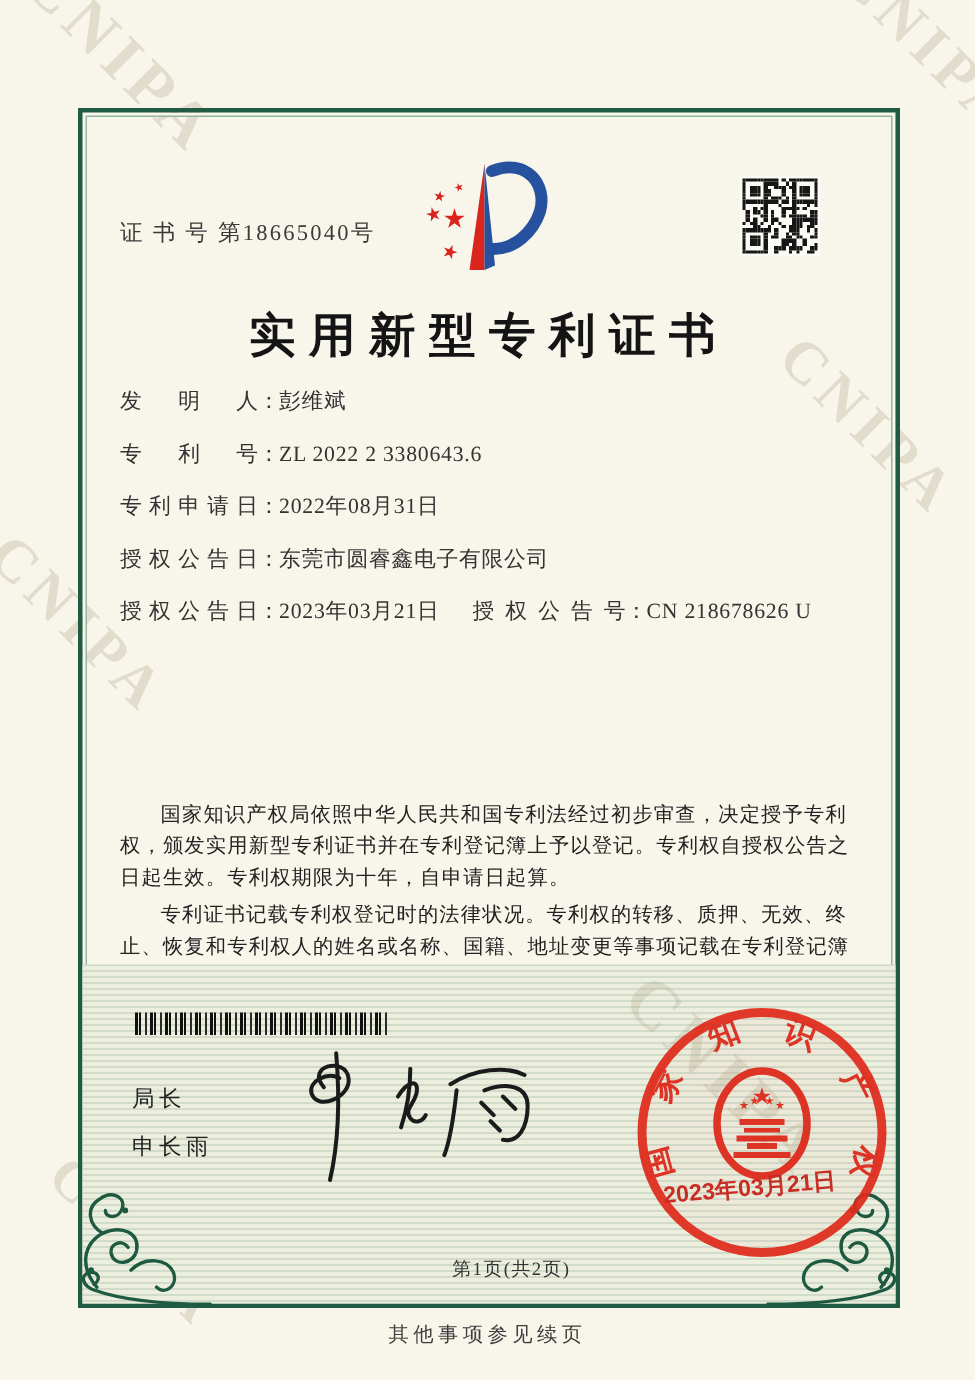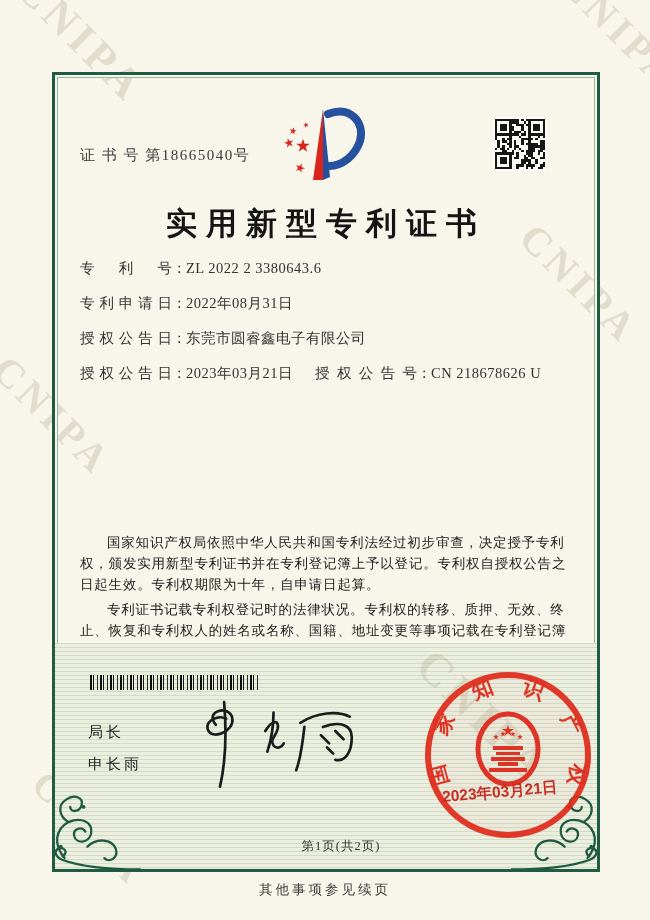--- a/index.html
+++ b/index.html
@@ -371,20 +371,23 @@
         <i style="grid-row:21;grid-column:14"></i>
         <i style="grid-row:21;grid-column:16"></i>
         <i style="grid-row:21;grid-column:19"></i>
         <i style="grid-row:21;grid-column:20"></i>
       </div>
 
     <div class="title">实用新型专利证书</div>
 
     <div class="fields">
       <div class="frow">
+        <span class="flabel">发明人</span><span class="colon">：</span><span class="fvalue">彭维斌</span>
+      </div>
+      <div class="frow">
         <span class="flabel">专利号</span><span class="colon">：</span><span class="fvalue">ZL 2022 2 3380643.6</span>
       </div>
       <div class="frow">
         <span class="flabel">专利申请日</span><span class="colon">：</span><span class="fvalue">2022年08月31日</span>
       </div>
       <div class="frow">
         <span class="flabel">授权公告日</span><span class="colon">：</span><span class="fvalue">东莞市圆睿鑫电子有限公司</span>
       </div>
       <div class="frow">
         <span class="flabel">授权公告日</span><span class="colon">：</span><span class="fvalue">2023年03月21日</span><span class="flabel g2">授权公告号</span><span class="colon">：</span><span class="fvalue">CN 218678626 U</span>

